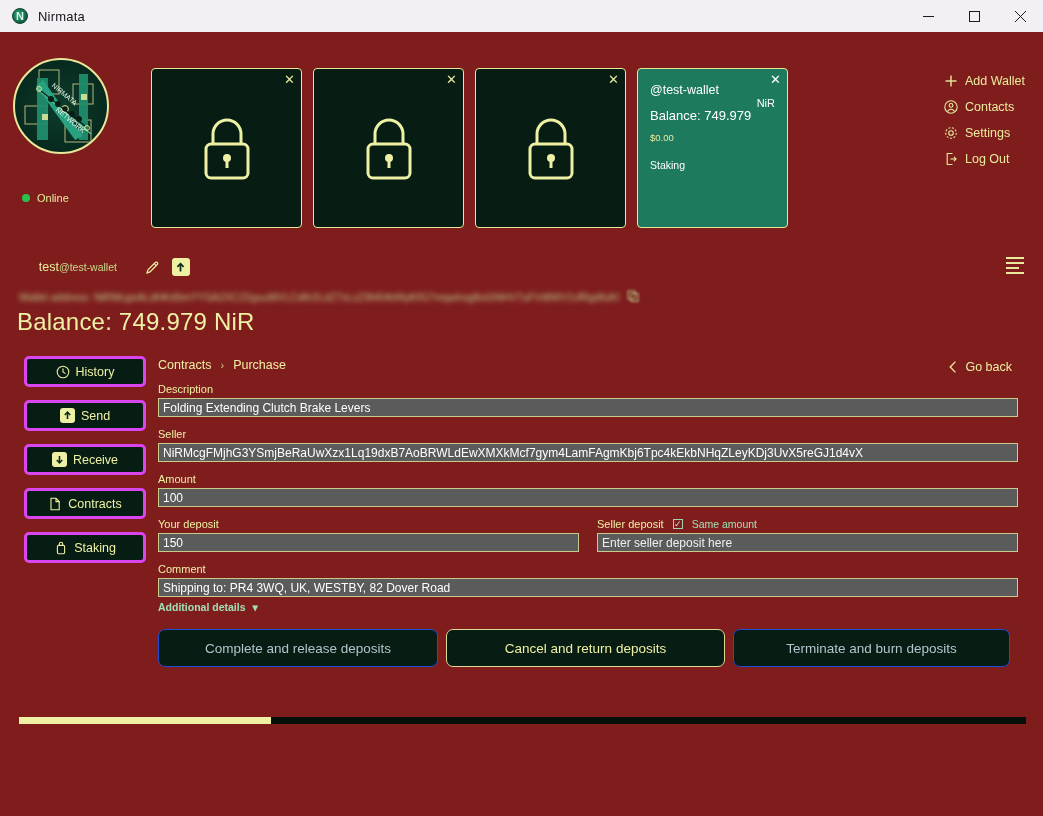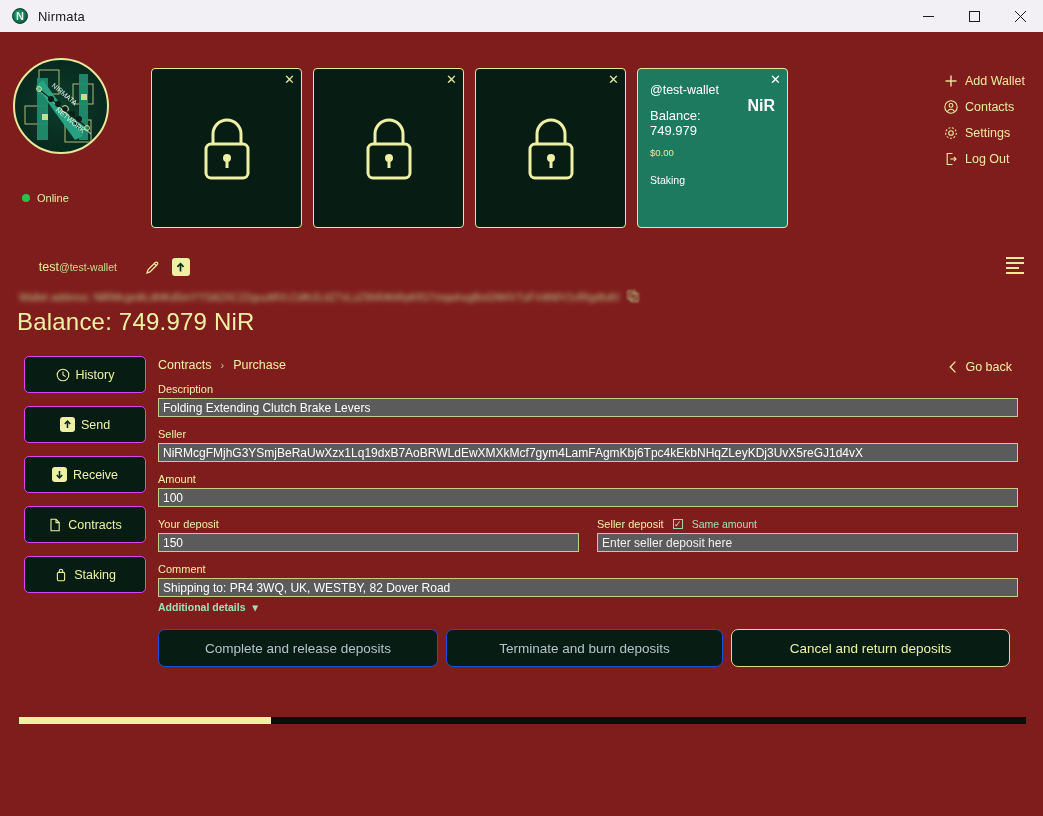--- a/index.html
+++ b/index.html
@@ -59,21 +59,21 @@
   .card .card-close {
     position: absolute; right: 6px; top: 4px; font-size: 13px; color: #e7e9a0;
     line-height: 14px; cursor: pointer;
   }
   .card.active { background: #1d7a5f; }
   .card.active .card-close { color: #ffffff; }
   .card-body { padding: 14px 12px 0 12px; position: relative; height: 100%; }
   .card-row { display: flex; justify-content: space-between; align-items: flex-start; }
   .card-name { font-size: 12.5px; color: #ffffff; }
   .card-balance { font-size: 13px; color: #ffffff; margin-top: 11px; }
-  .card-cur { font-size: 16px; color: #ffffff; font-weight: bold; }
+  .card-cur { font-size: 11px; color: #ffffff; font-weight: normal; }
   .card-fiat { font-size: 9.5px; color: #e9eb9c; margin-top: 9px; }
   .card-staking { font-size: 10.5px; color: #ffffff; margin-top: 16px; }
 
   
   .menu { position: absolute; right: 18px; top: 42px; display: flex; flex-direction: column; gap: 12px; }
   .menu-item {
     display: flex; align-items: center; gap: 7px; color: #e9eb9c; font-size: 12.5px;
     cursor: pointer; justify-content: flex-start;
   }
   .menu-ico { width: 14px; height: 14px; display: block; flex: none; }
@@ -103,21 +103,21 @@
   .copy-ico { filter: blur(1.2px); cursor: pointer; }
 
   .big-balance {
     position: absolute; left: 17px; top: 62px; font-size: 24px; color: #eef0a4;
     letter-spacing: .2px;
   }
 
   
   .leftnav { position: absolute; left: 24px; top: 356px; width: 122px; display: flex; flex-direction: column; gap: 13px; }
   .navbtn {
-    height: 37px; border: 1px solid #d946ef; border-radius: 5px; background: #071d13;
+    height: 31px; border: 3px solid #d946ef; border-radius: 5px; background: #071d13;
     display: flex; align-items: center; justify-content: center; gap: 6px;
     color: #eef0a4; font-size: 12.5px; cursor: pointer; text-align: right;
   }
   .navbtn .sqico {
     width: 15px; height: 15px; background: #eef0a4; border-radius: 3px;
     display: flex; align-items: center; justify-content: center; flex: none;
   }
 
   
   .main { position: absolute; left: 158px; top: 358px; width: 860px; }
@@ -453,22 +453,22 @@
       <div class="finput">Shipping to: PR4 3WQ, UK, WESTBY, 82 Dover Road</div>
     </div>
 
     <div class="addl">
       <span>Additional details</span>
       <span>▾</span>
     </div>
 
     <div class="actions">
       <div class="actbtn disabled ab1">Complete and release deposits</div>
+      <div class="actbtn enabled ab3">Cancel and return deposits</div>
       <div class="actbtn disabled ab2">Terminate and burn deposits</div>
-      <div class="actbtn enabled ab3">Cancel and return deposits</div>
     </div>
   </div>
 
   <div class="progress-track">
     <div class="progress-fill" id="pfill" style="width: 25%; background: rgb(238, 240, 164);"></div>
   </div>
 
 </div>
 
 </body></html>

